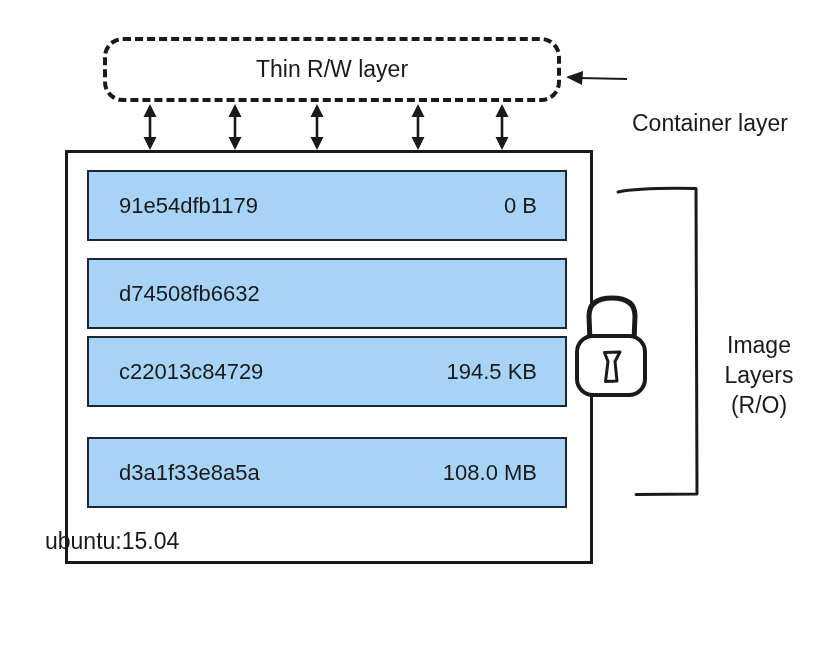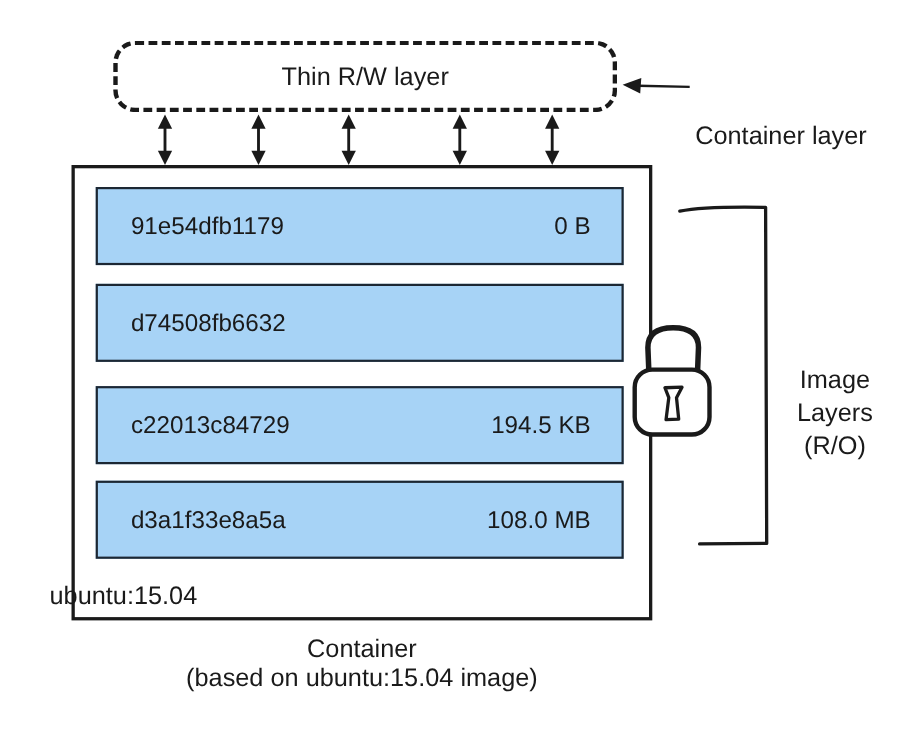--- a/index.html
+++ b/index.html
@@ -42,21 +42,21 @@
   .layer-row{
     position:absolute;left:19px;width:480px;height:71px;
     background:var(--layer-fill);
     border:2px solid var(--layer-border);
     display:flex;align-items:center;justify-content:space-between;
     padding:0 28px 0 30px;
     font-size:22px;
   }
   .layer-row.r0{top:17px;}
   .layer-row.r1{top:105px;text-align:center;}
-  .layer-row.r2{top:198px;}
+  .layer-row.r2{top:183px;}
   .layer-row.r3{top:284px;}
 
   .base-image-label{
     position:absolute;left:-23px;bottom:6px;width:100%;
     font-size:23px;
   }
 
   
   .overlay{
     position:absolute;left:0;top:0;width:815px;height:671px;
@@ -107,24 +107,20 @@
     </div>
     <div class="base-image-label">ubuntu:15.04</div>
   </div>
 
   <div class="right-annotation">
     <div>Image</div>
     <div>Layers</div>
     <div>(R/O)</div>
   </div>
 
-  <div class="caption">
-    <div>Container</div>
-    <div>(based on ubuntu:15.04 image)</div>
-  </div>
 
   <svg class="overlay" viewBox="0 0 815 671">
 
     <g>
       <line class="ln" x1="627" y1="79" x2="580" y2="78" stroke-width="2.2"></line>
       <polygon class="fill-ln" points="566,77 583,71 582,85"></polygon>
     </g>
 
     <g stroke-linecap="round">
       <g>

